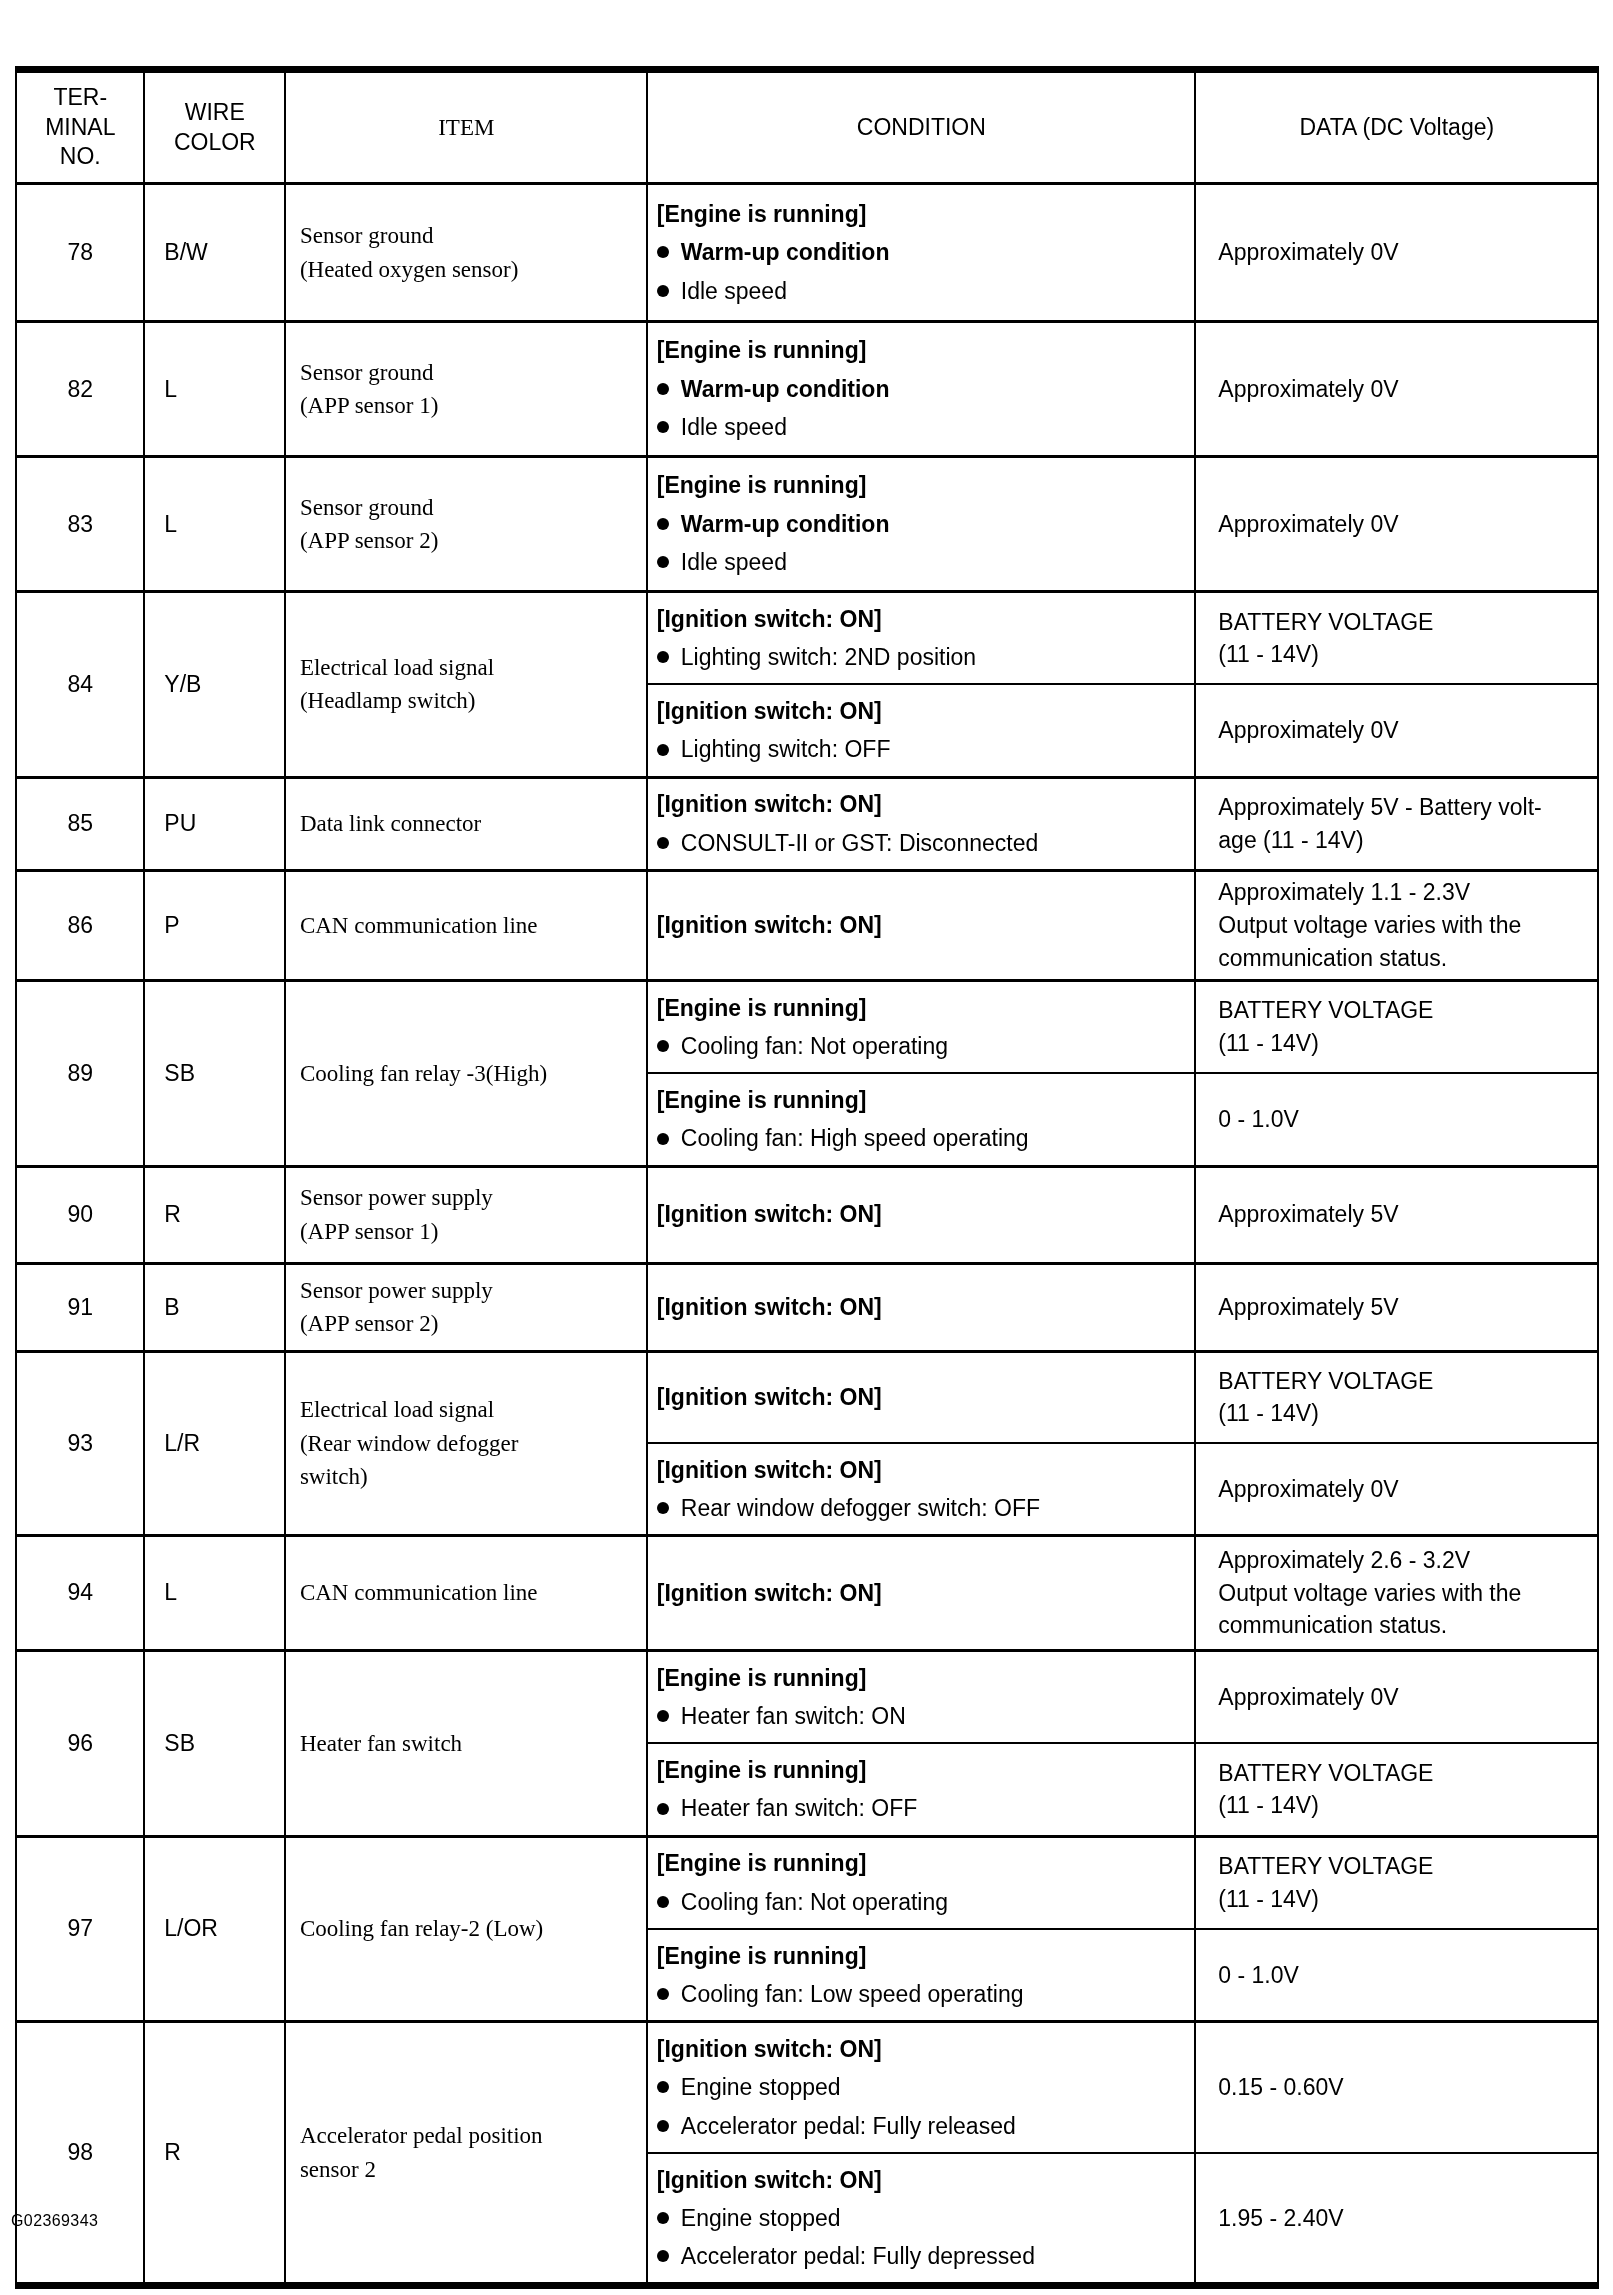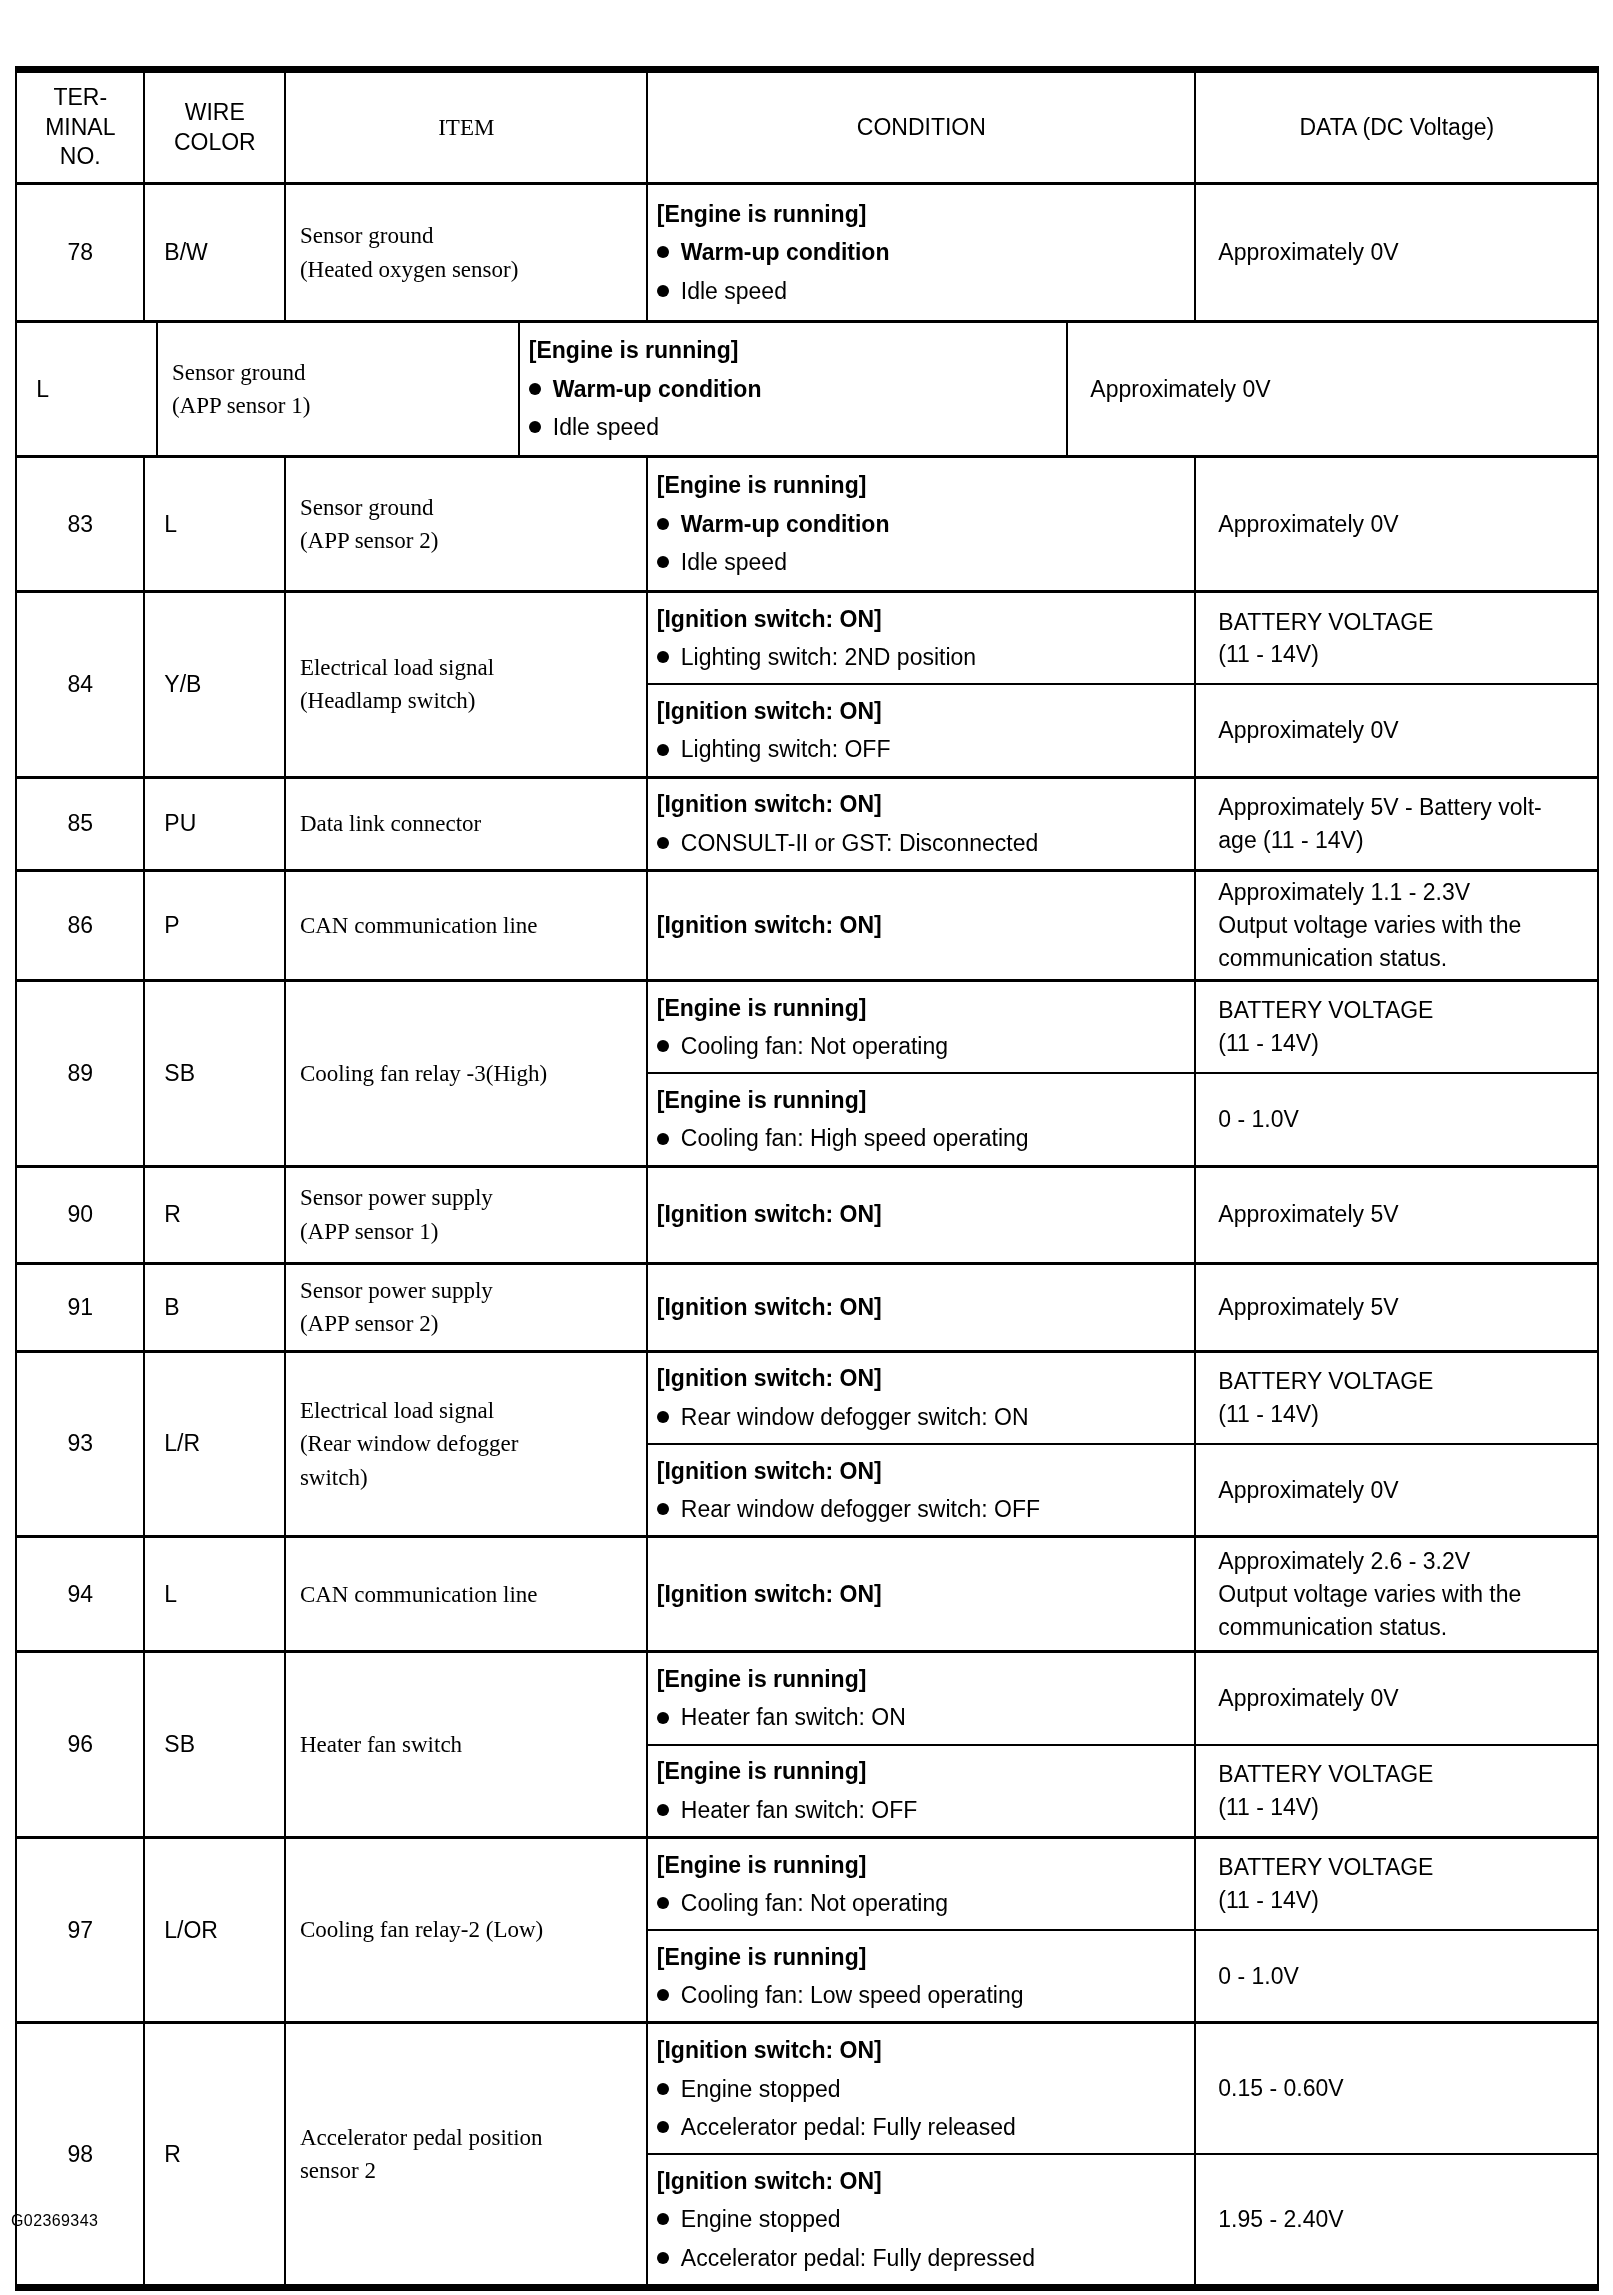--- a/index.html
+++ b/index.html
@@ -79,20 +79,21 @@
                 <span>Idle speed</span>
               </div>
             </div>
             <div class="databox c-data">
               <span class="dtext">Approximately 0V</span>
             </div>
           </div>
         </div>
       </div>
       <div class="trow">
+        <div class="cell c-no">82</div>
         <div class="cell c-color">L</div>
         <div class="cell c-item">Sensor ground
 (APP sensor 1)</div>
         <div class="subwrap">
           <div class="subrow" style="min-height: 132px;">
             <div class="condbox c-cond">
               <div class="cline cstate">[Engine is running]</div>
               <div class="cline cbullet bold">
                 <span class="dot"></span>
                 <span>Warm-up condition</span>
@@ -269,24 +270,20 @@
       <div class="trow">
         <div class="cell c-no">93</div>
         <div class="cell c-color">L/R</div>
         <div class="cell c-item">Electrical load signal
 (Rear window defogger
 switch)</div>
         <div class="subwrap">
           <div class="subrow" style="min-height: 89px;">
             <div class="condbox c-cond">
               <div class="cline cstate">[Ignition switch: ON]</div>
-              <div class="cline cbullet">
-                <span class="dot"></span>
-                <span>Rear window defogger switch: ON</span>
-              </div>
             </div>
             <div class="databox c-data">
               <span class="dtext">BATTERY VOLTAGE
 (11 - 14V)</span>
             </div>
           </div>
           <div class="subrow" style="min-height: 89px;">
             <div class="condbox c-cond">
               <div class="cline cstate">[Ignition switch: ON]</div>
               <div class="cline cbullet">

